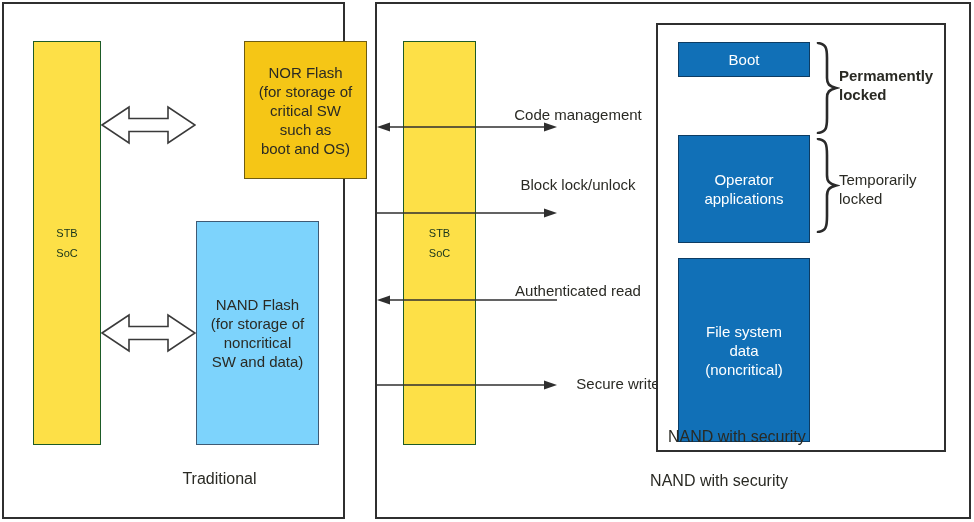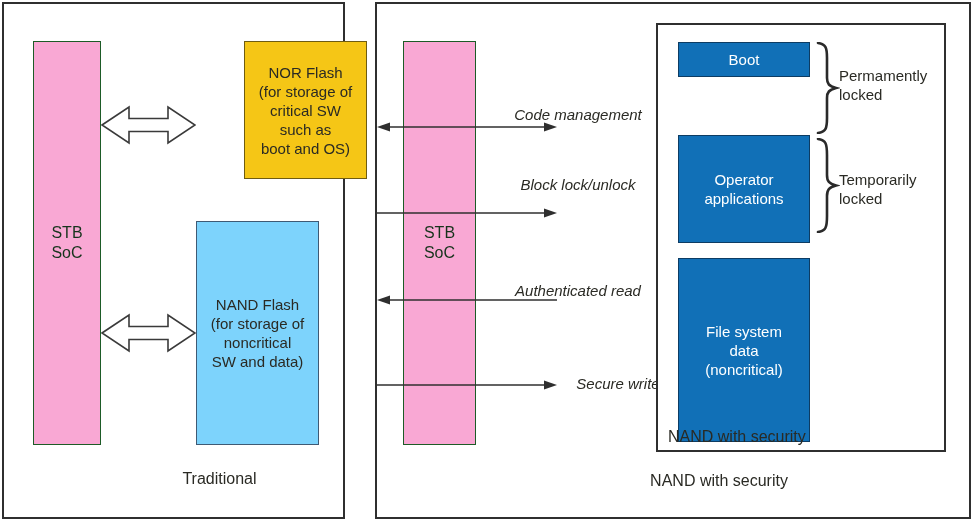--- a/index.html
+++ b/index.html
@@ -6,43 +6,43 @@
   .page{
     position:relative;width:974px;height:522px;background:#ffffff;
     font-family:"Liberation Sans","DejaVu Sans",sans-serif;color:#2a2a24;
     overflow:hidden;
   }
   .panel{position:absolute;border:2px solid #2f2f2f;background:#fff;box-sizing:border-box;}
   .panel-left{left:2px;top:2px;width:343px;height:517px;}
   .panel-right{left:375px;top:2px;width:596px;height:517px;}
   .box{position:absolute;box-sizing:border-box;display:flex;align-items:center;justify-content:center;text-align:center;}
   .ml{white-space:pre-line;}
-  .soc{background:#f9a8d4;border:1px solid #1d5b27;font-size:16px;line-height:20px;color:#17331c;}
+  .soc{background:#fde047;border:1px solid #1d5b27;font-size:11px;line-height:20px;color:#17331c;}
   .soc-left{left:29px;top:37px;width:68px;height:404px;}
   .soc-right{left:26px;top:37px;width:73px;height:404px;}
   .nor{left:192px;top:37px;width:123px;height:138px;background:#f5c616;border:1px solid #6e5c12;font-size:15px;line-height:19px;margin-left:48px;}
   .nandl{left:192px;top:217px;width:123px;height:224px;background:#7dd3fc;border:1px solid #3f5a74;font-size:15px;line-height:19px;}
   .caption{position:absolute;left:0;width:100%;text-align:center;font-size:16px;padding-left:46px;}
   .cap-left{top:466px;}
   .cap-right{top:468px;}
   .blockarrow{position:absolute;left:97px;width:95px;height:40px;}
   .ba1{top:101px;} .ba2{top:309px;}
   .outerbox{position:absolute;left:279px;top:19px;width:290px;height:429px;border:2px solid #2f2f2f;background:#fff;box-sizing:border-box;}
   .seg{position:absolute;left:20px;width:132px;background:#1170b7;border:1px solid #0d3c63;box-sizing:border-box;
        display:flex;align-items:center;justify-content:center;text-align:center;color:#ffffff;font-size:15px;line-height:19px;}
   .seg-boot{top:17px;height:35px;}
   .seg-os{top:52px;height:58px;}
   .seg-op{top:110px;height:108px;}
   .seg-fs{top:213px;height:184px;margin-top:20px;}
   .innercap{position:absolute;left:10px;top:403px;font-size:16px;color:#2a2a24;}
   .brace{position:absolute;left:437px;width:26px;}
   .br1{top:38px;height:92px;} .br2{top:134px;height:95px;}
   .locklabel{position:absolute;left:462px;font-size:15px;line-height:19px;}
-  .lk1{top:62px;} .lk2{top:166px;}
-  .flow-label{position:absolute;left:99px;width:204px;text-align:center;font-size:15px;font-style:italic;}
+  .lk1{top:62px;font-weight:bold;} .lk2{top:166px;}
+  .flow-label{position:absolute;left:99px;width:204px;text-align:center;font-size:15px;}
   .fl1{top:102px;} .fl2{top:172px;} .fl3{top:278px;} .fl4{top:371px;margin-left:40px;}
   .fa{position:absolute;height:14px;width:180px;}
   .fa1{top:116px;} .fa2{top:202px;} .fa3{top:289px;} .fa4{top:374px;}
 </style>
 </head>
 <body>
 
 <div class="page">
 
   <div class="panel panel-left">

